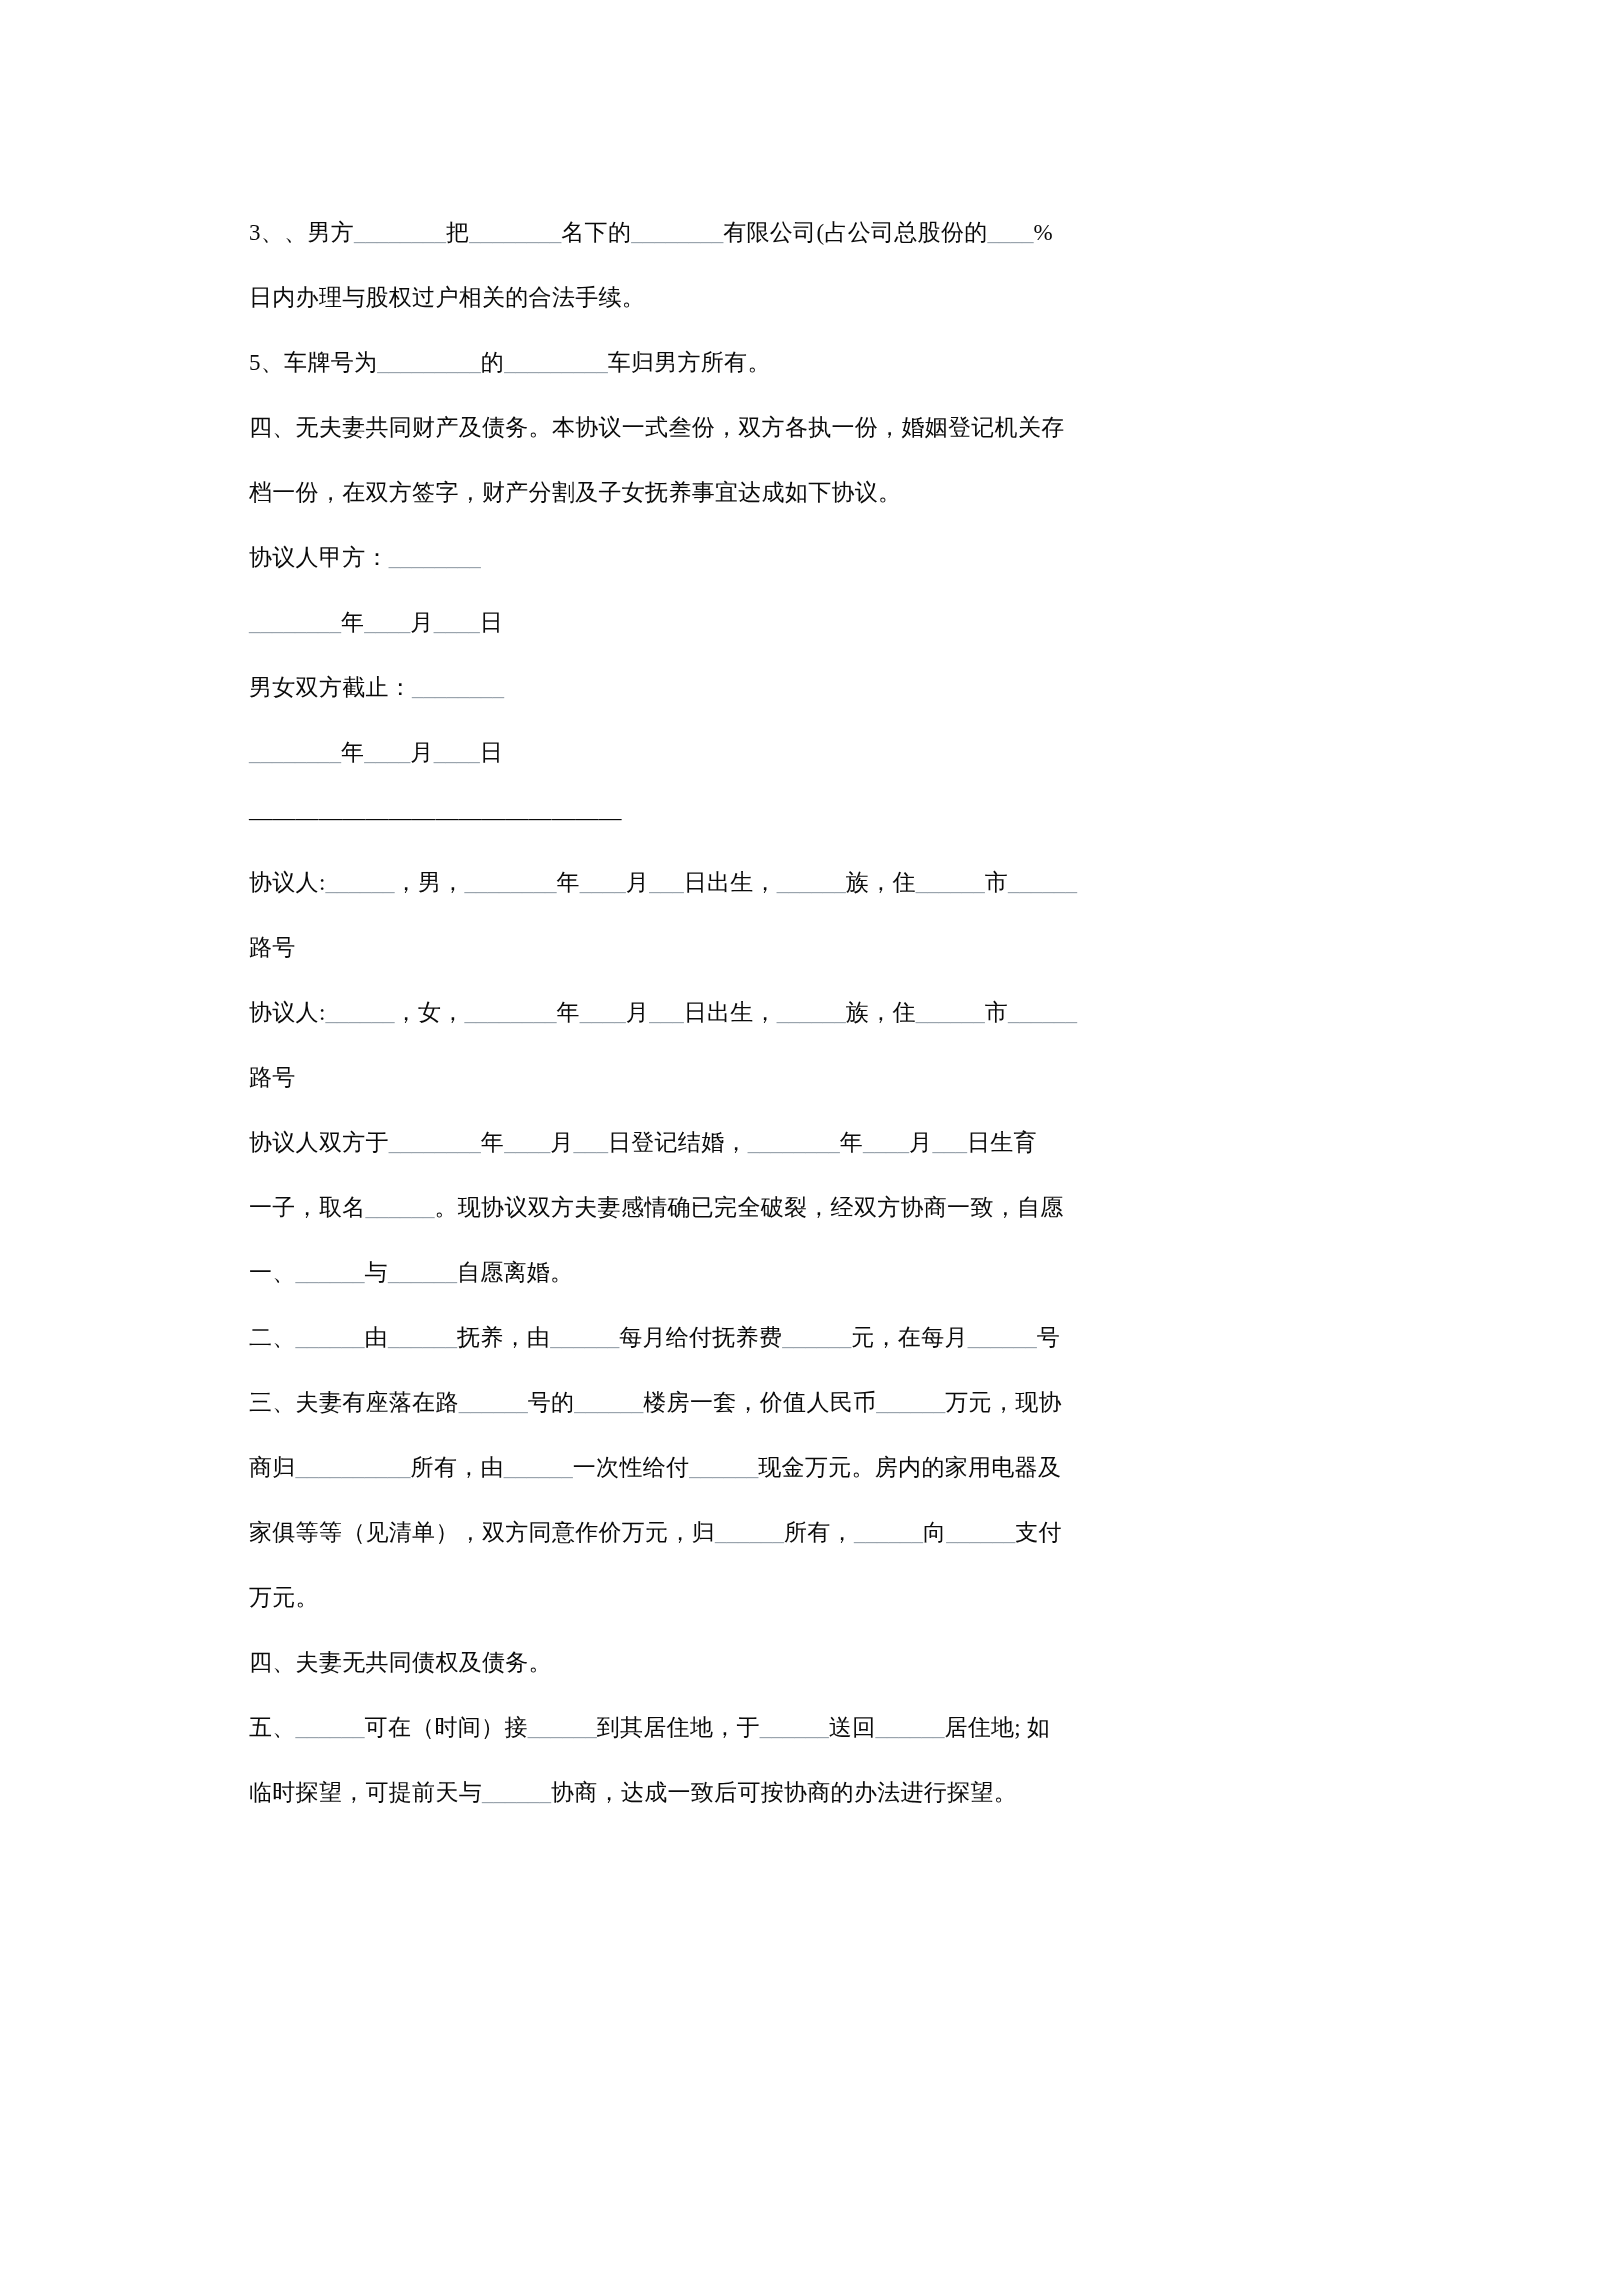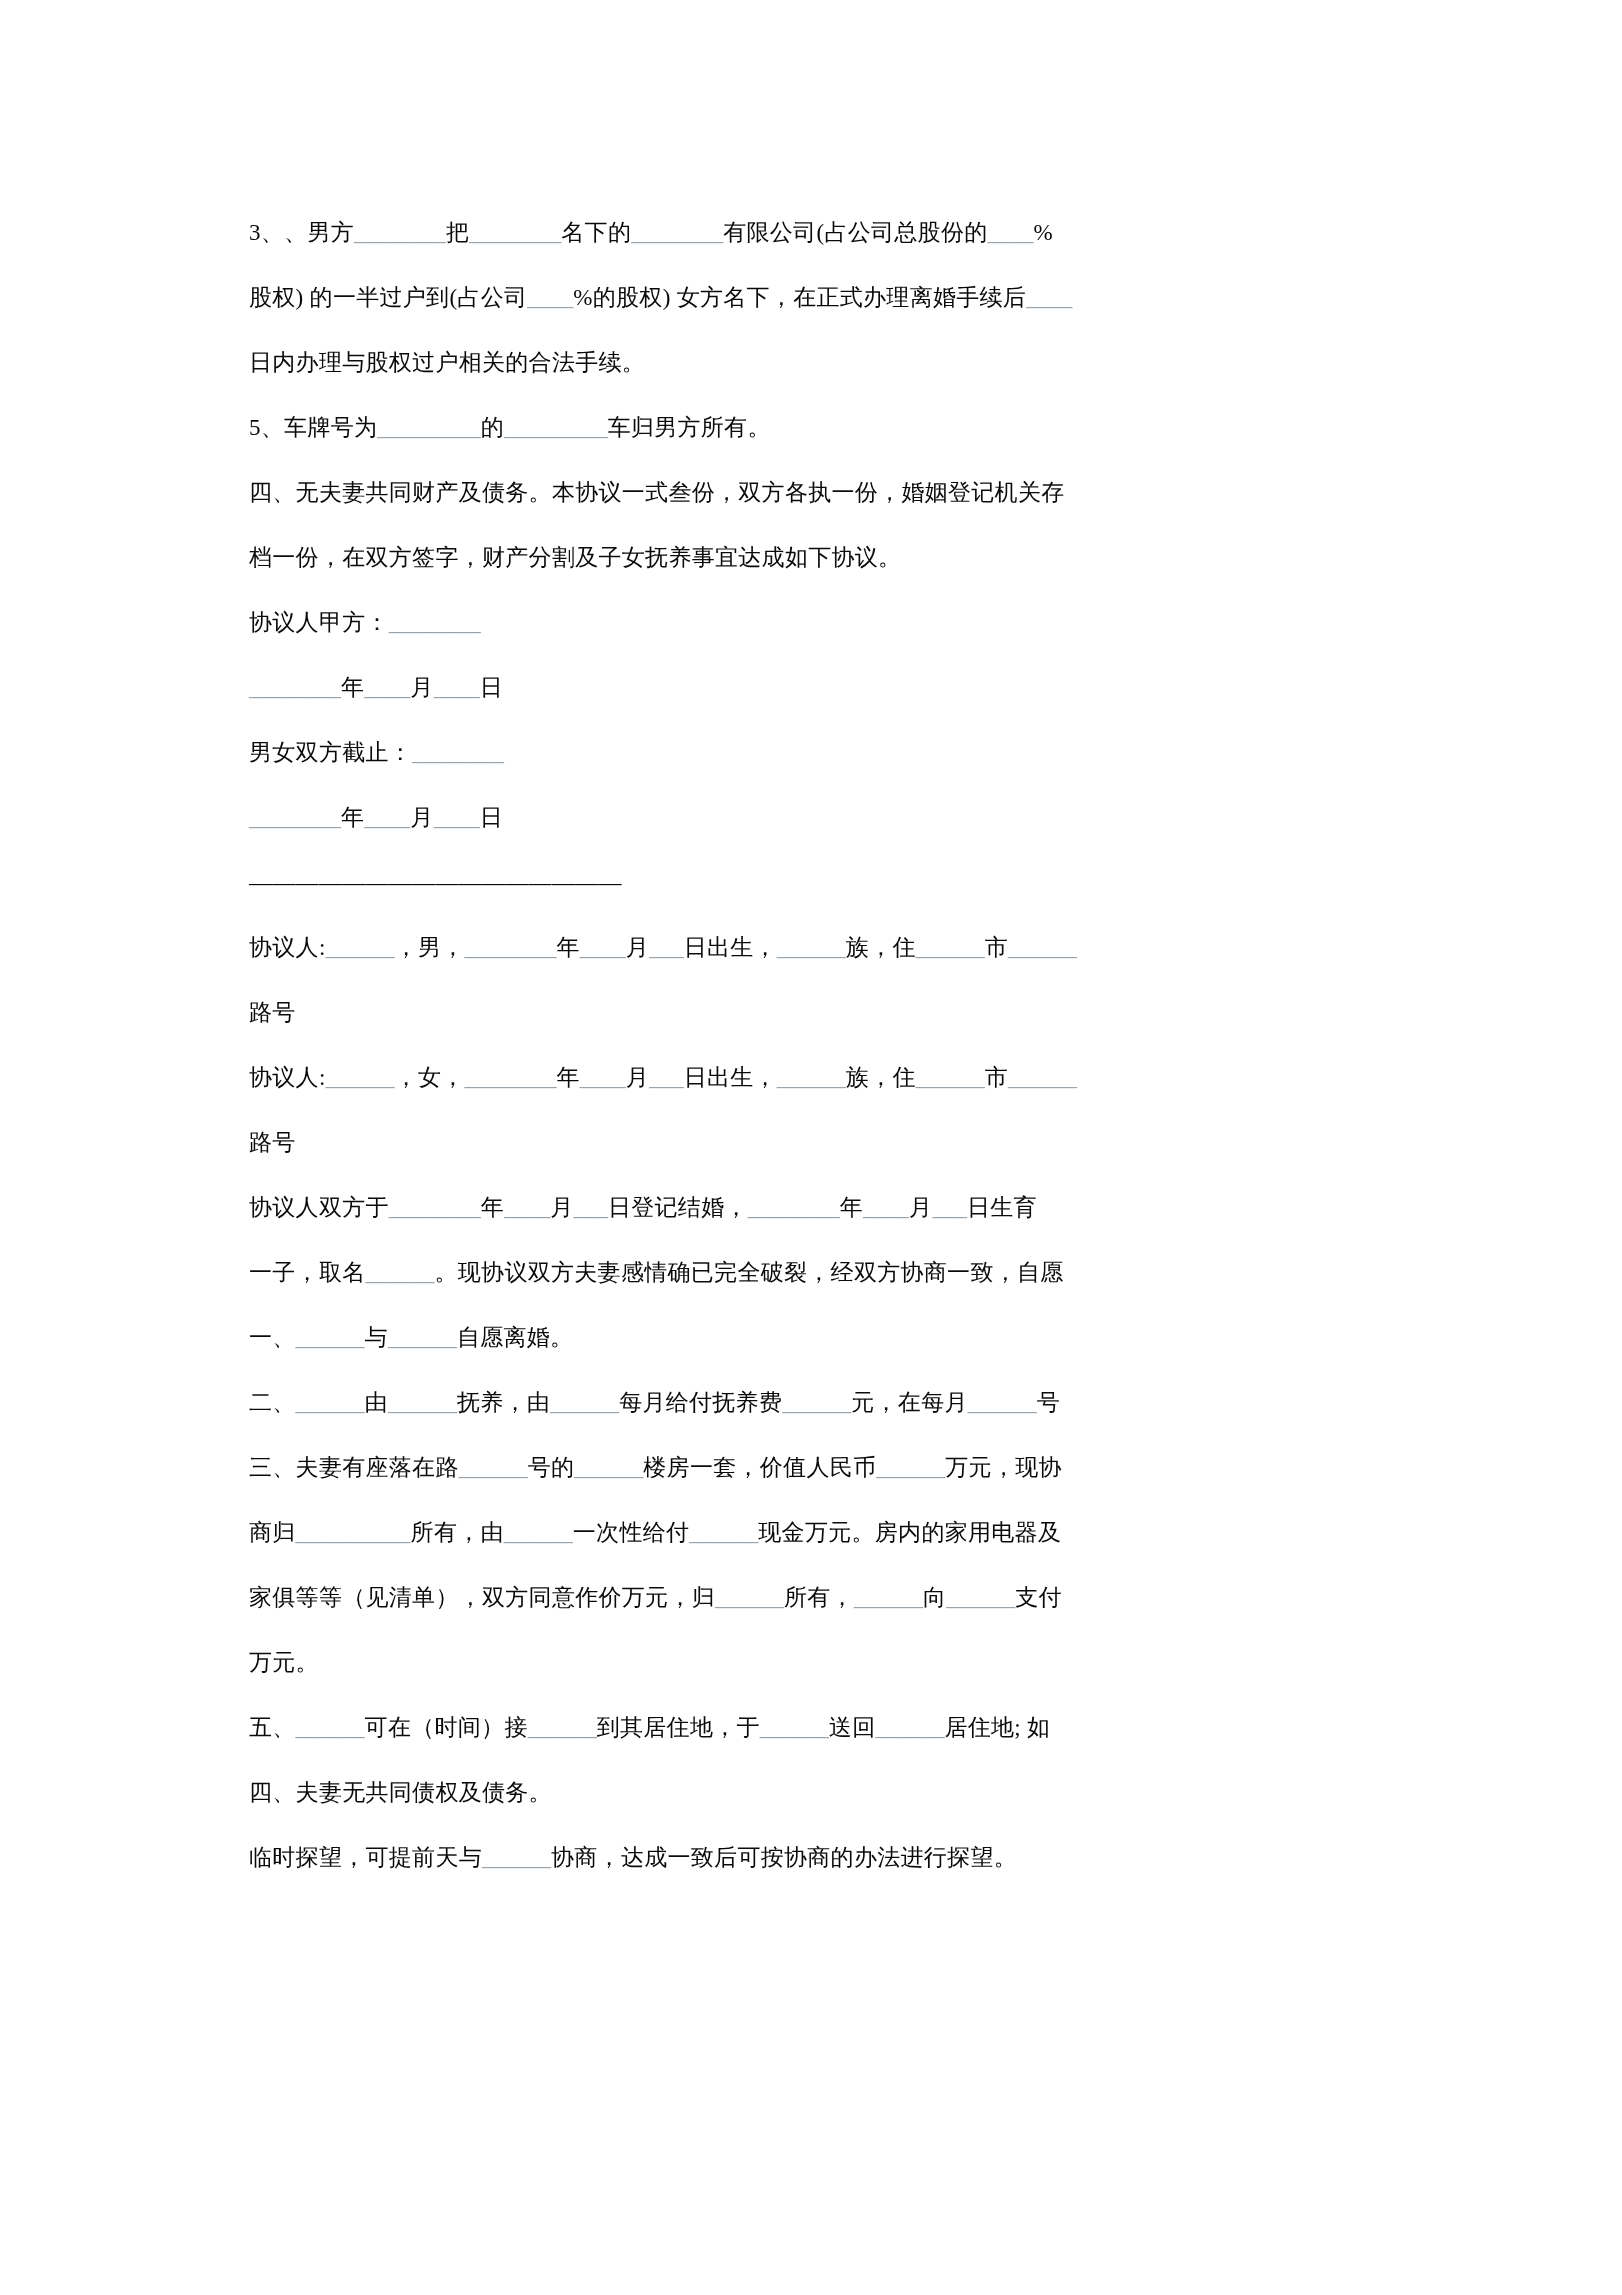--- a/index.html
+++ b/index.html
@@ -39,21 +39,20 @@
   .doc-line .seg {
     color: inherit;
   }
 </style>
 </head>
 <body>
 
 <div class="page">
   <div class="doc-body">
       <div class="doc-line"><span class="seg">3、、男方</span><span class="blank">________</span><span class="seg">把</span><span class="blank">________</span><span class="seg">名下的</span><span class="blank">________</span><span class="seg">有限公司(占公司总股份的</span><span class="blank">____</span><span class="seg">%</span></div>
-      <div class="doc-line"><span class="seg">股权) 的一半过户到(占公司</span><span class="blank">____</span><span class="seg">%的股权) 女方名下，在正式办理离婚手续后</span><span class="blank">____</span></div>
       <div class="doc-line"><span class="seg">日内办理与股权过户相关的合法手续。</span></div>
       <div class="doc-line"><span class="seg">5、车牌号为</span><span class="blank">_________</span><span class="seg">的</span><span class="blank">_________</span><span class="seg">车归男方所有。</span></div>
       <div class="doc-line"><span class="seg">四、无夫妻共同财产及债务。本协议一式叁份，双方各执一份，婚姻登记机关存</span></div>
       <div class="doc-line"><span class="seg">档一份，在双方签字，财产分割及子女抚养事宜达成如下协议。</span></div>
       <div class="doc-line"><span class="seg">协议人甲方：</span><span class="blank">________</span></div>
       <div class="doc-line"><span class="blank">________</span><span class="seg">年</span><span class="blank">____</span><span class="seg">月</span><span class="blank">____</span><span class="seg">日</span></div>
       <div class="doc-line"><span class="seg">男女双方截止：</span><span class="blank">________</span></div>
       <div class="doc-line"><span class="blank">________</span><span class="seg">年</span><span class="blank">____</span><span class="seg">月</span><span class="blank">____</span><span class="seg">日</span></div>
       <div class="doc-line"><span class="seg">————————————————</span></div>
       <div class="doc-line"><span class="seg">协议人:</span><span class="blank">______</span><span class="seg">，男，</span><span class="blank">________</span><span class="seg">年</span><span class="blank">____</span><span class="seg">月</span><span class="blank">___</span><span class="seg">日出生，</span><span class="blank">______</span><span class="seg">族，住</span><span class="blank">______</span><span class="seg">市</span><span class="blank">______</span></div>
@@ -61,18 +60,18 @@
       <div class="doc-line"><span class="seg">协议人:</span><span class="blank">______</span><span class="seg">，女，</span><span class="blank">________</span><span class="seg">年</span><span class="blank">____</span><span class="seg">月</span><span class="blank">___</span><span class="seg">日出生，</span><span class="blank">______</span><span class="seg">族，住</span><span class="blank">______</span><span class="seg">市</span><span class="blank">______</span></div>
       <div class="doc-line"><span class="seg">路号</span></div>
       <div class="doc-line"><span class="seg">协议人双方于</span><span class="blank">________</span><span class="seg">年</span><span class="blank">____</span><span class="seg">月</span><span class="blank">___</span><span class="seg">日登记结婚，</span><span class="blank">________</span><span class="seg">年</span><span class="blank">____</span><span class="seg">月</span><span class="blank">___</span><span class="seg">日生育</span></div>
       <div class="doc-line"><span class="seg">一子，取名</span><span class="blank">______</span><span class="seg">。现协议双方夫妻感情确已完全破裂，经双方协商一致，自愿</span></div>
       <div class="doc-line"><span class="seg">一、</span><span class="blank">______</span><span class="seg">与</span><span class="blank">______</span><span class="seg">自愿离婚。</span></div>
       <div class="doc-line"><span class="seg">二、</span><span class="blank">______</span><span class="seg">由</span><span class="blank">______</span><span class="seg">抚养，由</span><span class="blank">______</span><span class="seg">每月给付抚养费</span><span class="blank">______</span><span class="seg">元，在每月</span><span class="blank">______</span><span class="seg">号</span></div>
       <div class="doc-line"><span class="seg">三、夫妻有座落在路</span><span class="blank">______</span><span class="seg">号的</span><span class="blank">______</span><span class="seg">楼房一套，价值人民币</span><span class="blank">______</span><span class="seg">万元，现协</span></div>
       <div class="doc-line"><span class="seg">商归</span><span class="blank">__________</span><span class="seg">所有，由</span><span class="blank">______</span><span class="seg">一次性给付</span><span class="blank">______</span><span class="seg">现金万元。房内的家用电器及</span></div>
       <div class="doc-line"><span class="seg">家俱等等（见清单），双方同意作价万元，归</span><span class="blank">______</span><span class="seg">所有，</span><span class="blank">______</span><span class="seg">向</span><span class="blank">______</span><span class="seg">支付</span></div>
       <div class="doc-line"><span class="seg">万元。</span></div>
+      <div class="doc-line"><span class="seg">四、夫妻无共同债权及债务。</span></div>
       <div class="doc-line"><span class="seg">五、</span><span class="blank">______</span><span class="seg">可在（时间）接</span><span class="blank">______</span><span class="seg">到其居住地，于</span><span class="blank">______</span><span class="seg">送回</span><span class="blank">______</span><span class="seg">居住地; 如</span></div>
-      <div class="doc-line"><span class="seg">四、夫妻无共同债权及债务。</span></div>
       <div class="doc-line"><span class="seg">临时探望，可提前天与</span><span class="blank">______</span><span class="seg">协商，达成一致后可按协商的办法进行探望。</span></div>
     </div>
 </div>
 
 
 </body></html>

